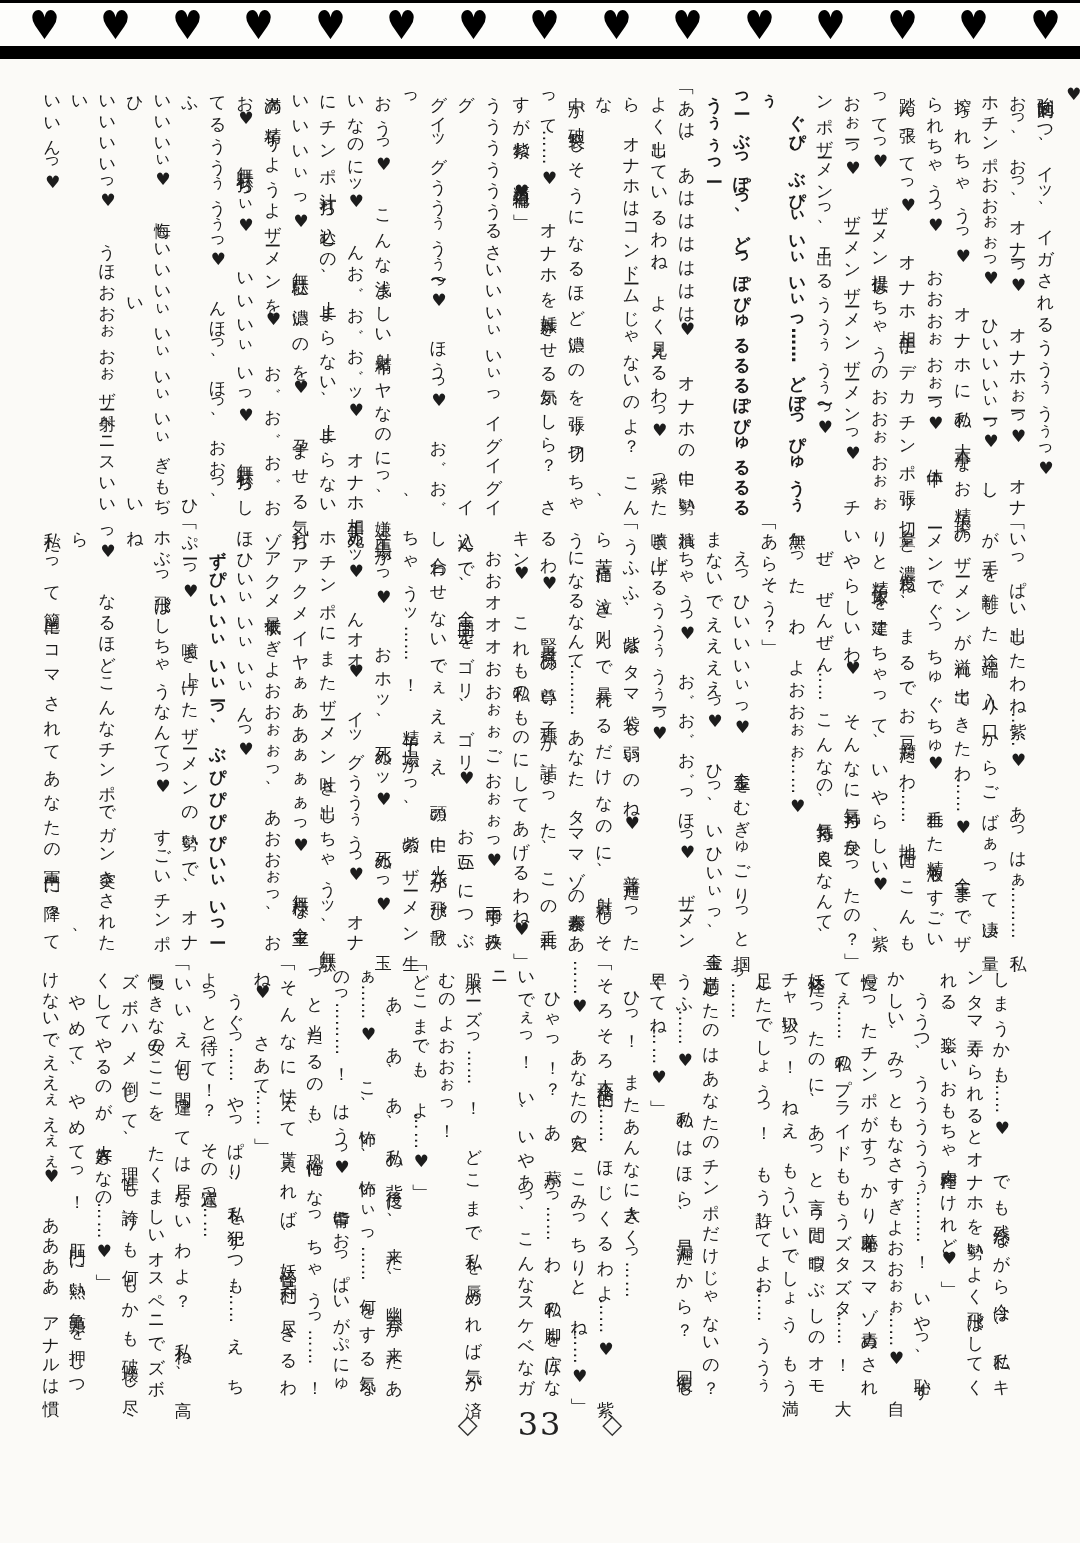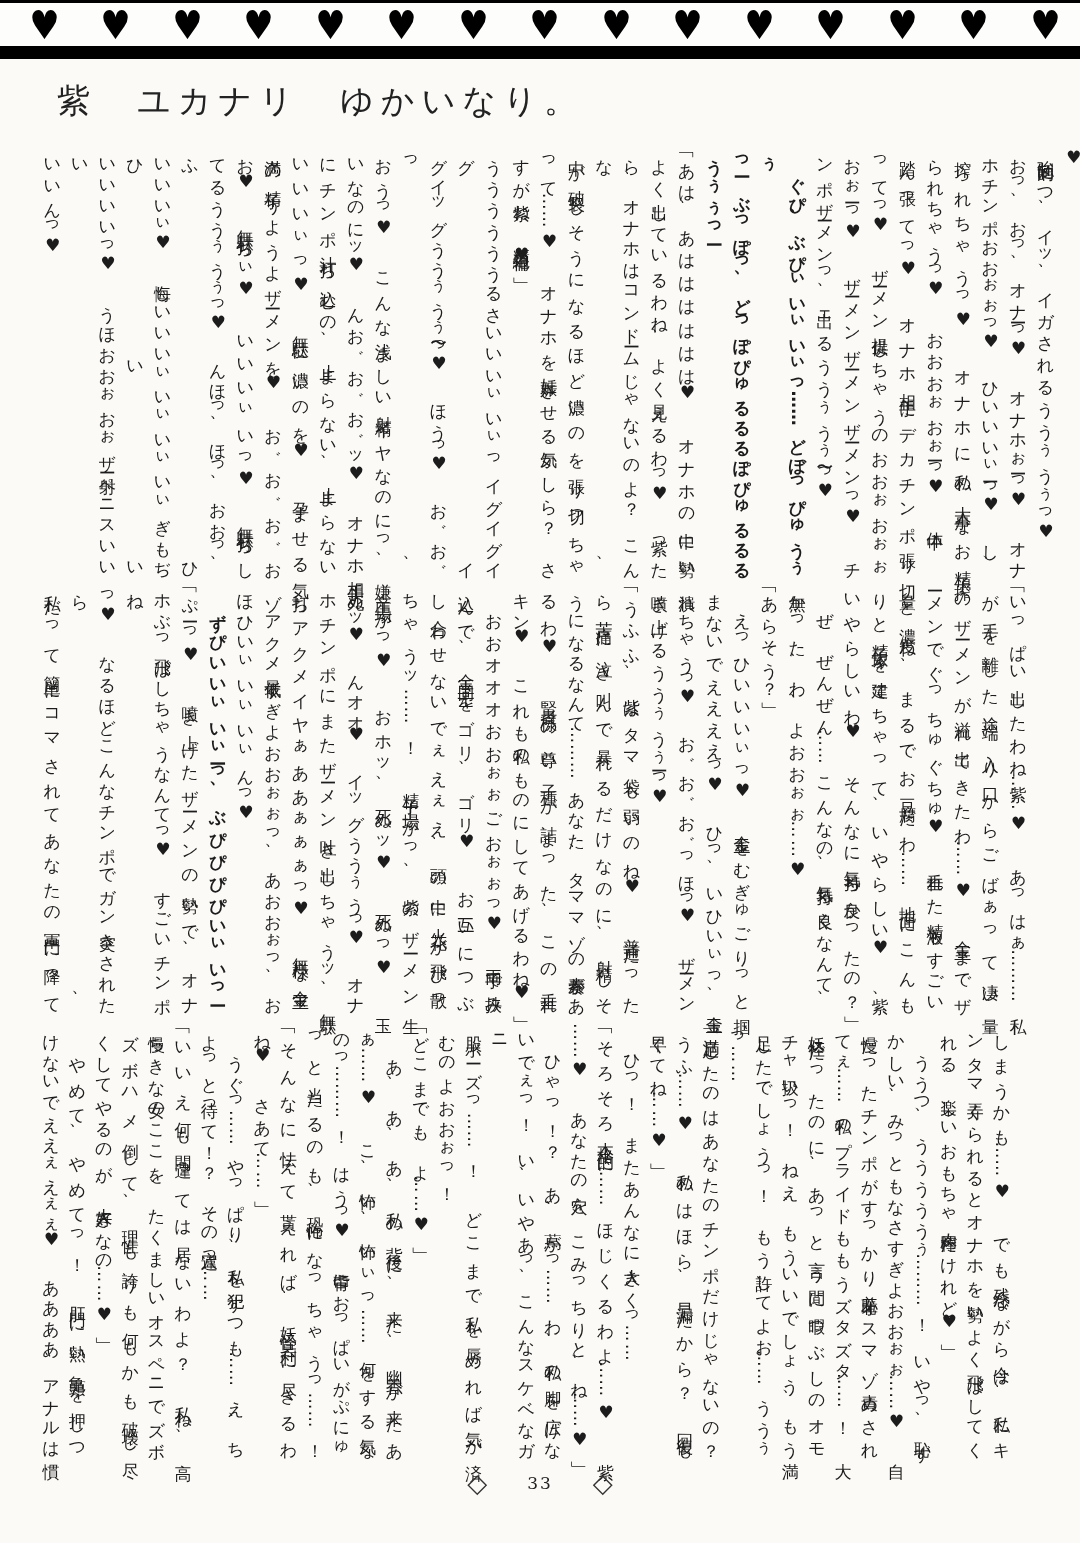--- a/index.html
+++ b/index.html
@@ -79,21 +79,21 @@
     align-items: center;
     gap: 40px;
     margin-top: 17px;
     font-family: "DejaVu Serif", serif;
   }
   .footer .diamond {
     font-size: 26px;
     color: #333;
   }
   .footer .pagenum {
-    font-size: 17px;
+    font-size: 32px;
     letter-spacing: 2px;
     color: #222;
   }
 </style>
 </head>
 <body>
 
 <div class="page">
 
   <div class="top-edge"></div>
@@ -111,21 +111,20 @@
       <span class="heart">♥</span>
       <span class="heart">♥</span>
       <span class="heart">♥</span>
       <span class="heart">♥</span>
       <span class="heart">♥</span>
       <span class="heart">♥</span>
     </div>
 
   <div class="black-bar"></div>
 
-  <h1 class="title">紫　ユカナリ　ゆかいなり。</h1>
 
   <div class="vblock b1">
       <p class="vcol">ゆっ♥　ほっ、おおぉっ、おっ、ダメえぇえぇ♥</p>
       <p class="vcol short">強制的につ、イッ、イガされるううぅうぅっ♥</p>
       <p class="vcol">おっ、おっ、オナーっ♥　オナホぉーっ♥　オナ</p>
       <p class="vcol">ホチンポおおぉぉっ♥　ひいいいぃーっ♥　し、</p>
       <p class="vcol">搾られちゃうっ♥　オナホに私の大事なお精子搾</p>
       <p class="vcol short">られちゃうっ♥　おおおぉおぉーっ♥　体中</p>
       <p class="vcol">踏ん張ってっ♥　オナホ相手にデカチンポ張り切</p>
       <p class="vcol">ってっ♥　ザーメン提供しちゃうのおおぉおぉぉ</p>

